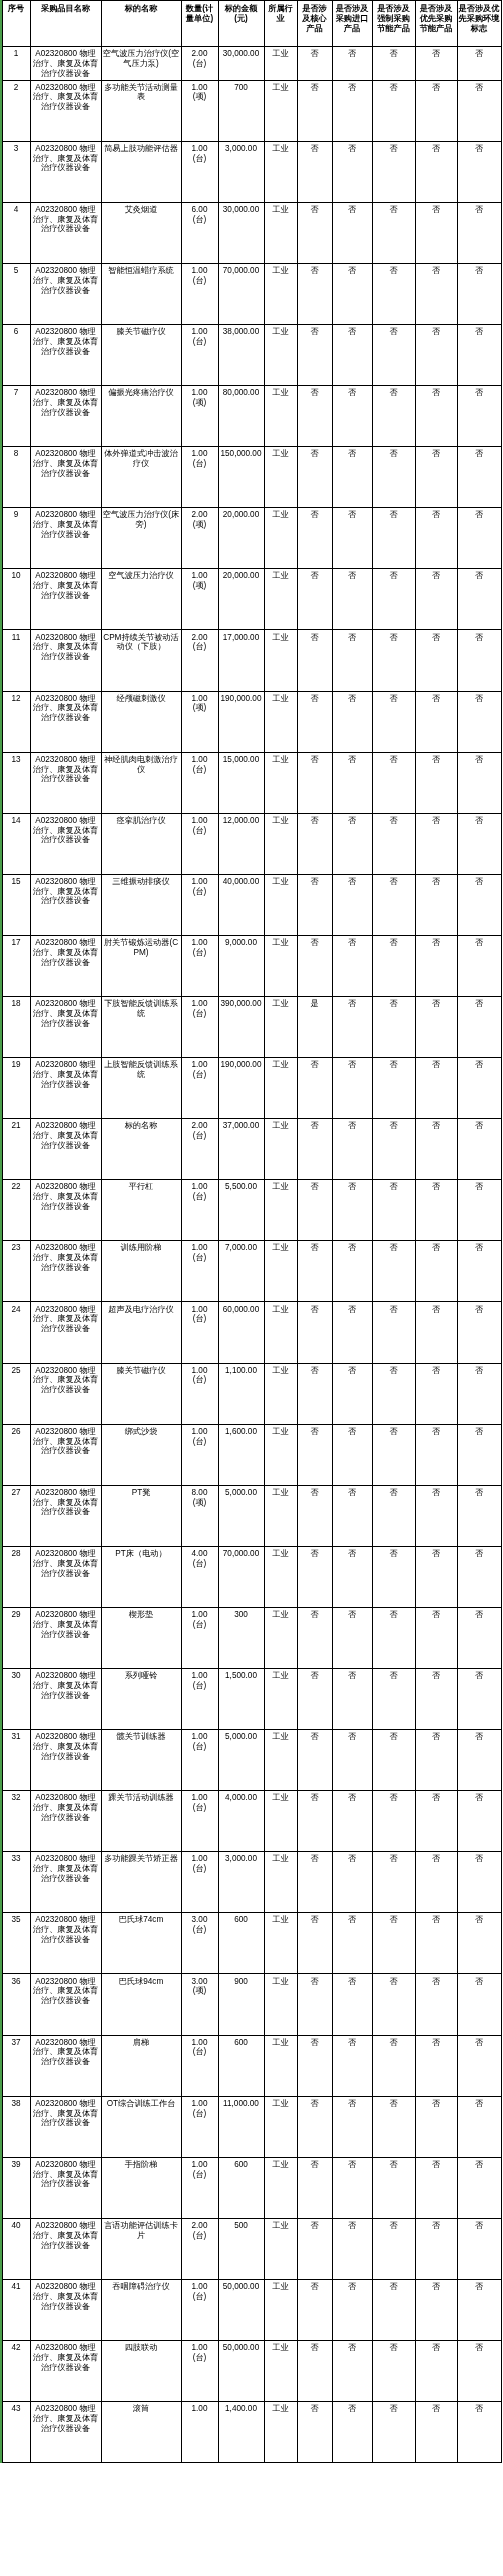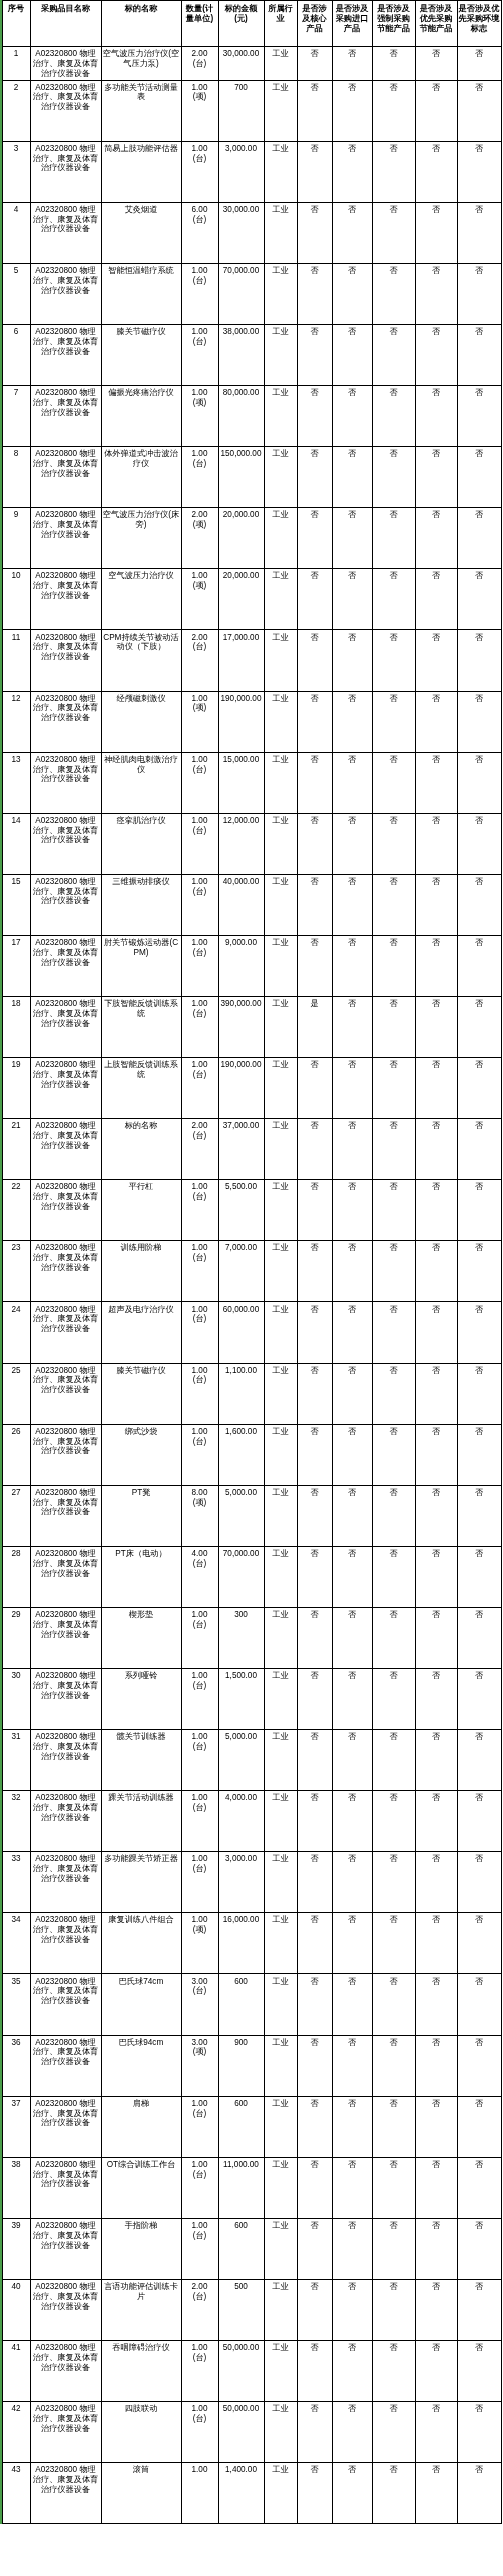--- a/index.html
+++ b/index.html
@@ -566,36 +566,20 @@
           </td>
           <td>3,000.00</td>
           <td>工业</td>
           <td>否</td>
           <td>否</td>
           <td>否</td>
           <td>否</td>
           <td>否</td>
         </tr>
         <tr>
-          <td>34</td>
-          <td>A02320800 物理治疗、康复及体育治疗仪器设备</td>
-          <td>康复训练八件组合</td>
-          <td>
-            <span class="qty-unit">1.00</span>
-            <span class="qty-unit">(项)</span>
-          </td>
-          <td>16,000.00</td>
-          <td>工业</td>
-          <td>否</td>
-          <td>否</td>
-          <td>否</td>
-          <td>否</td>
-          <td>否</td>
-        </tr>
-        <tr>
           <td>35</td>
           <td>A02320800 物理治疗、康复及体育治疗仪器设备</td>
           <td>巴氏球74cm</td>
           <td>
             <span class="qty-unit">3.00</span>
             <span class="qty-unit">(台)</span>
           </td>
           <td>600</td>
           <td>工业</td>
           <td>否</td>

